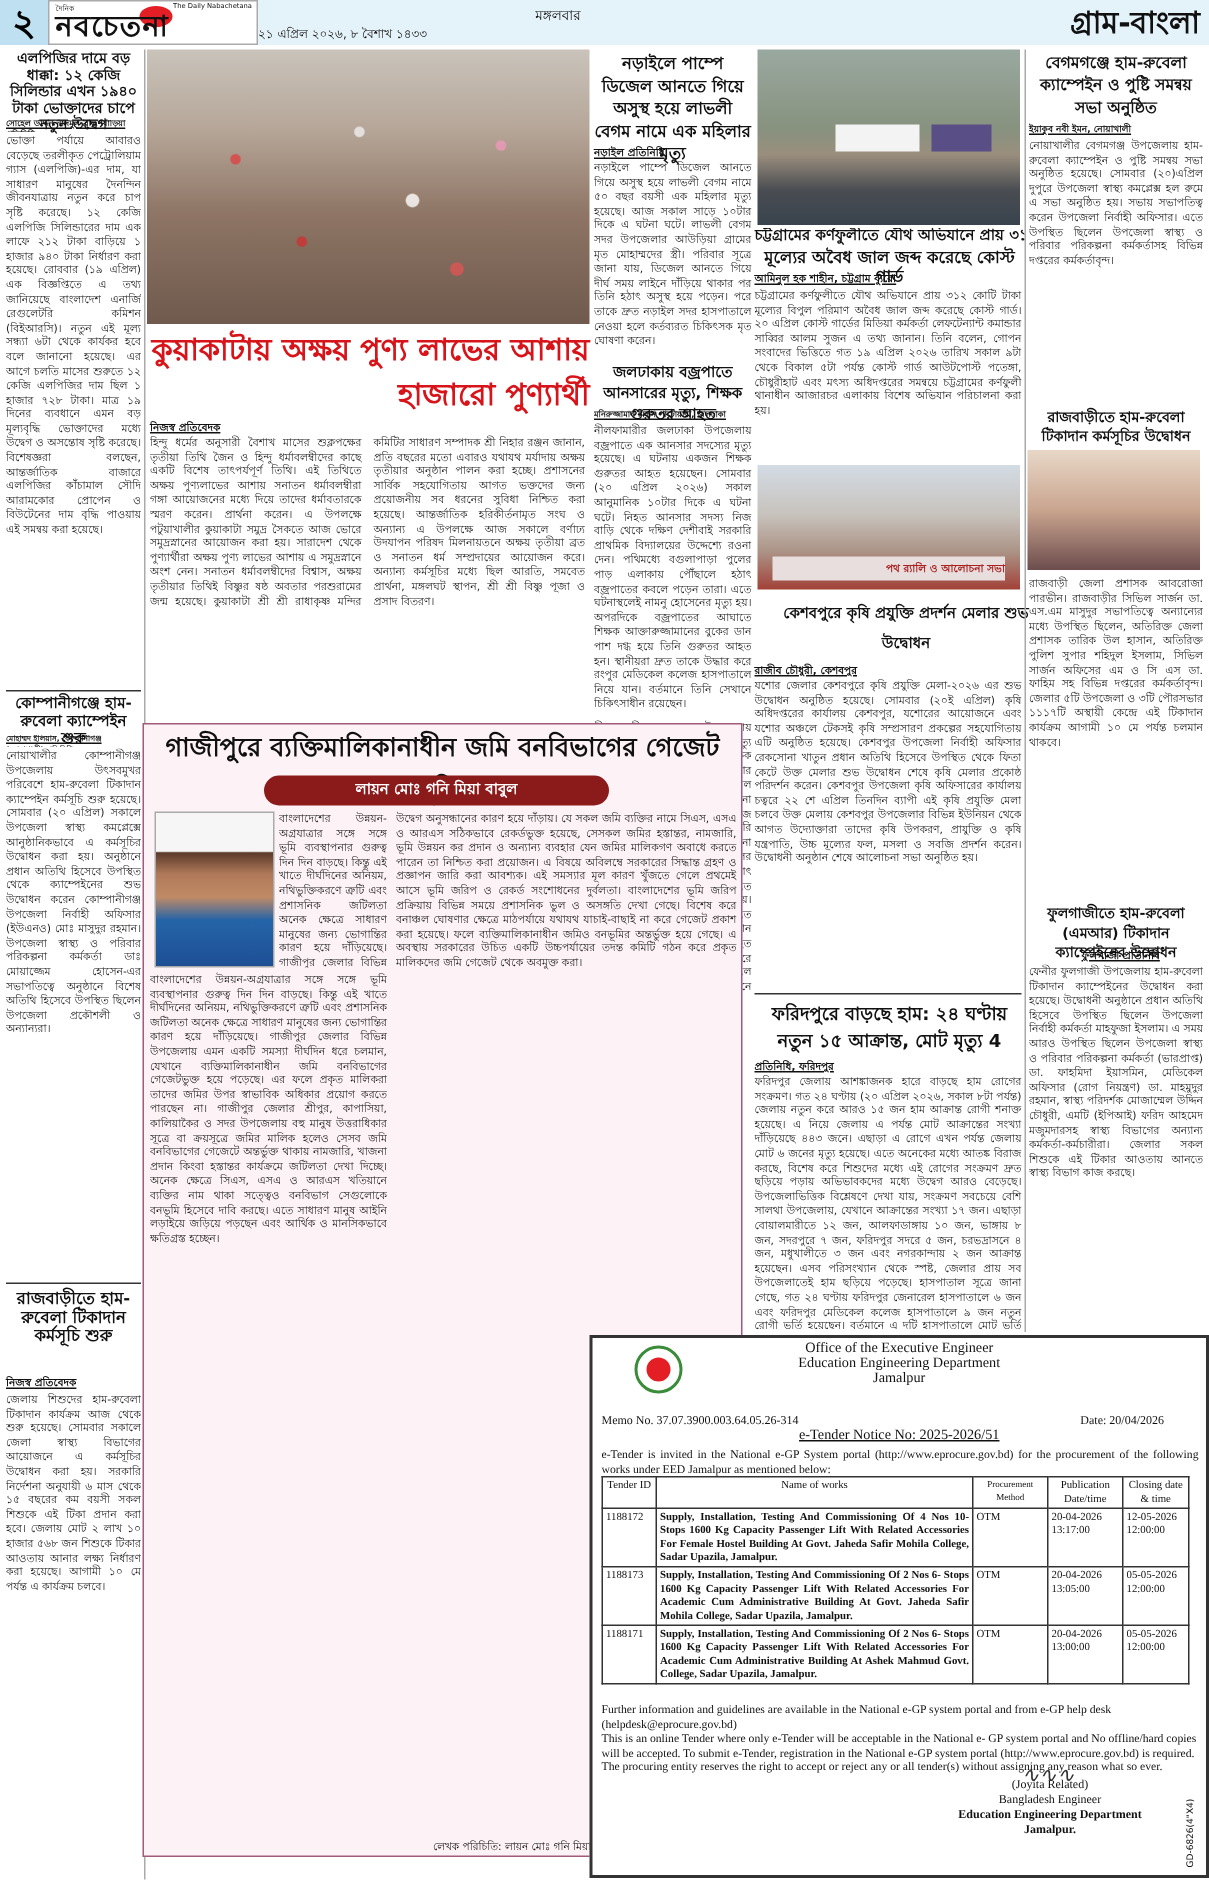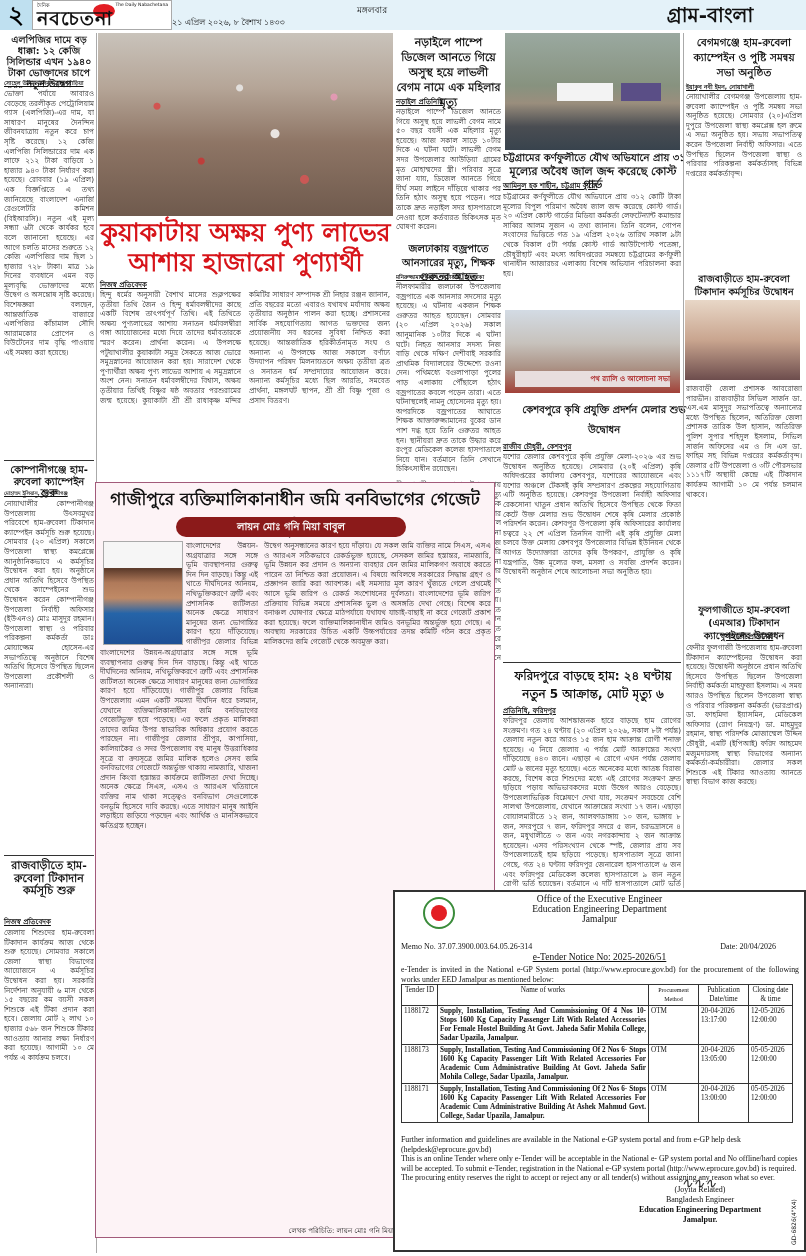--- a/index.html
+++ b/index.html
@@ -15,25 +15,25 @@
 #masthead{left:0;top:0;width:806px;height:30px;border-bottom:2px solid #222}
 #page-num{left:0;top:0;width:32px;height:30px;background:#bfe0f0;font-size:24px;font-weight:bold;text-align:center;line-height:30px;color:#000}
 #logo{left:32px;top:0;width:140px;height:30px;background:#fff;border:1px solid #aaa}
 #logo .small{position:absolute;left:4px;top:1px;font-size:5px}
 #logo .en{position:absolute;right:3px;top:1px;font-size:4.5px}
 #logo .name{position:absolute;left:4px;top:6px;font-size:19px;font-weight:bold;color:#111;letter-spacing:1px;line-height:23px}
 #logo .badge{position:absolute;left:60px;top:3px;width:22px;height:14px;border-radius:50%;background:#e31e24}
 #mid-band{left:172px;top:0;width:634px;height:30px;background:#e4f2f9}
 #weekday{left:172px;top:3px;width:400px;text-align:center;font-size:9px}
 #date{left:172px;top:16px;width:400px;text-align:left;font-size:8px}
-#section{left:620px;top:2px;width:180px;text-align:center;font-size:20px;font-weight:bold;line-height:26px}
+#section{left:620px;top:2px;width:180px;text-align:right;font-size:20px;font-weight:bold;line-height:26px}
 
 #photo-crowd{left:98px;top:33px;width:295px;height:183px;background:linear-gradient(180deg,#c9c3bb 0%,#b5a597 30%,#8e7565 60%,#6f5a4d 100%)}
 #photo-crowd:before{content:"";position:absolute;inset:0;background:radial-gradient(circle at 20% 40%,#d44 0 3px,transparent 4px),radial-gradient(circle at 60% 55%,#fff 0 4px,transparent 5px),radial-gradient(circle at 35% 70%,#c33 0 3px,transparent 4px),radial-gradient(circle at 80% 35%,#e9b 0 3px,transparent 4px),radial-gradient(circle at 48% 30%,#eee 0 3px,transparent 4px),radial-gradient(circle at 70% 80%,#d55 0 4px,transparent 5px);opacity:.8}
-#kuakata-head{left:98px;top:218px;width:295px;height:62px;font-size:25px;color:#d7141a;font-weight:bold;text-align:center;line-height:30px}
+#kuakata-head{left:98px;top:218px;width:295px;height:62px;font-size:20px;color:#d7141a;font-weight:bold;text-align:right;line-height:30px}
 #photo-coast{left:505px;top:33px;width:175px;height:117px;background:linear-gradient(180deg,#9aa9a0 0%,#87927f 45%,#9a8e7d 60%,#4a4d52 80%,#38434d 100%)}
 #photo-coast .banner1{position:absolute;left:52px;top:50px;width:56px;height:18px;background:#f3f3f3}
 #photo-coast .banner2{position:absolute;left:116px;top:50px;width:40px;height:18px;background:#5a4e86}
 #photo-rally{left:505px;top:310px;width:175px;height:83px;background:linear-gradient(180deg,#d3dbe4 0%,#c7c2bc 40%,#ab9285 70%,#a24138 100%)}
 #photo-rally .bn{position:absolute;left:10px;bottom:6px;width:155px;height:16px;background:#e8dede;font-size:7px;color:#a22;text-align:right;line-height:16px;font-weight:bold}
 #photo-right{left:685px;top:290px;width:115px;height:95px;background:linear-gradient(180deg,#e8d7c7,#c9a58f 50%,#6d4d4d)}
 
 #op-box{left:95px;top:482px;width:400px;height:756px;background:#fdf3f6;border:1px solid #a25a7a}
 #op-head{left:98px;top:485px;width:394px;height:60px;font-size:17px;color:#111;font-weight:bold;text-align:center;line-height:28px}
 #op-author{left:176px;top:517px;width:230px;height:20px;background:#8b1a1a;color:#fff;border-radius:10px;font-size:10px;font-weight:bold;text-align:center;line-height:20px}
@@ -113,21 +113,21 @@
 <div class="abs txt" style="left:503px;top:192px;width:178px;height:115px;">চট্টগ্রামের কর্ণফুলীতে যৌথ অভিযানে প্রায় ৩১২ কোটি টাকা মূল্যের বিপুল পরিমাণ অবৈধ জাল জব্দ করেছে কোস্ট গার্ড। ২০ এপ্রিল কোস্ট গার্ডের মিডিয়া কর্মকর্তা লেফটেন্যান্ট কমান্ডার সাব্বির আলম সুজন এ তথ্য জানান। তিনি বলেন, গোপন সংবাদের ভিত্তিতে গত ১৯ এপ্রিল ২০২৬ তারিখ সকাল ৯টা থেকে বিকাল ৫টা পর্যন্ত কোস্ট গার্ড আউটপোস্ট পতেঙ্গা, চৌধুরীহাট এবং মৎস্য অধিদপ্তরের সমন্বয়ে চট্টগ্রামের কর্ণফুলী থানাধীন আজারচর এলাকায় বিশেষ অভিযান পরিচালনা করা হয়।</div>
 
 <div class="abs photo" id="photo-rally">
   <span class="bn">পথ র‍্যালি ও আলোচনা সভা</span>
 </div>
 <div class="abs hd" style="left:514px;top:400px;width:180px;font-size:10px;line-height:20px">কেশবপুরে কৃষি প্রযুক্তি প্রদর্শন মেলার শুভ উদ্বোধন</div>
 <div class="abs byline" style="left:503px;top:442px;width:120px;">রাজীব চৌধুরী, কেশবপুর</div>
 <div class="abs txt" style="left:503px;top:452px;width:178px;height:205px;">যশোর জেলার কেশবপুরে কৃষি প্রযুক্তি মেলা-২০২৬ এর শুভ উদ্বোধন অনুষ্ঠিত হয়েছে। সোমবার (২০ই এপ্রিল) কৃষি অধিদপ্তরের কার্যালয় কেশবপুর, যশোরের আয়োজনে এবং যশোর অঞ্চলে টেকসই কৃষি সম্প্রসারণ প্রকল্পের সহযোগিতায় এটি অনুষ্ঠিত হয়েছে। কেশবপুর উপজেলা নির্বাহী অফিসার রেকসোনা খাতুন প্রধান অতিথি হিসেবে উপস্থিত থেকে ফিতা কেটে উক্ত মেলার শুভ উদ্বোধন শেষে কৃষি মেলার প্রকোষ্ঠ পরিদর্শন করেন। কেশবপুর উপজেলা কৃষি অফিসারের কার্যালয় চত্বরে ২২ শে এপ্রিল তিনদিন ব্যাপী এই কৃষি প্রযুক্তি মেলা চলবে উক্ত মেলায় কেশবপুর উপজেলার বিভিন্ন ইউনিয়ন থেকে আগত উদ্যোক্তারা তাদের কৃষি উপকরণ, প্রাযুক্তি ও কৃষি যন্ত্রপাতি, উচ্চ মূল্যের ফল, মসলা ও সবজি প্রদর্শন করেন। উদ্বোধনী অনুষ্ঠান শেষে আলোচনা সভা অনুষ্ঠিত হয়।</div>
 <div class="abs rule" style="left:503px;top:662px;width:178px;height:1px"></div>
 
-<div class="abs hd" style="left:503px;top:667px;width:180px;font-size:12px;line-height:18px">ফরিদপুরে বাড়ছে হাম: ২৪ ঘণ্টায় নতুন 5 আক্রান্ত, মোট মৃত্যু ৬</div>
+<div class="abs hd" style="left:503px;top:667px;width:180px;font-size:12px;line-height:18px">ফরিদপুরে বাড়ছে হাম: ২৪ ঘণ্টায় নতুন ১৫ আক্রান্ত, মোট মৃত্যু 4</div>
 <div class="abs byline" style="left:503px;top:706px;width:120px;">প্রতিনিধি, ফরিদপুর</div>
 <div class="abs txt" style="left:503px;top:716px;width:178px;height:170px;">ফরিদপুর জেলায় আশঙ্কাজনক হারে বাড়ছে হাম রোগের সংক্রমণ। গত ২৪ ঘণ্টায় (২০ এপ্রিল ২০২৬, সকাল ৮টা পর্যন্ত) জেলায় নতুন করে আরও ১৫ জন হাম আক্রান্ত রোগী শনাক্ত হয়েছে। এ নিয়ে জেলায় এ পর্যন্ত মোট আক্রান্তের সংখ্যা দাঁড়িয়েছে ৪৪৩ জনে। এছাড়া এ রোগে এখন পর্যন্ত জেলায় মোট ৬ জনের মৃত্যু হয়েছে। এতে অনেকের মধ্যে আতঙ্ক বিরাজ করছে, বিশেষ করে শিশুদের মধ্যে এই রোগের সংক্রমণ দ্রুত ছড়িয়ে পড়ায় অভিভাবকদের মধ্যে উদ্বেগ আরও বেড়েছে। উপজেলাভিত্তিক বিশ্লেষণে দেখা যায়, সংক্রমণ সবচেয়ে বেশি সালথা উপজেলায়, যেখানে আক্রান্তের সংখ্যা ১৭ জন। এছাড়া বোয়ালমারীতে ১২ জন, আলফাডাঙ্গায় ১০ জন, ভাঙ্গায় ৮ জন, সদরপুরে ৭ জন, ফরিদপুর সদরে ৫ জন, চরভদ্রাসনে ৪ জন, মধুখালীতে ৩ জন এবং নগরকান্দায় ২ জন আক্রান্ত হয়েছেন। এসব পরিসংখ্যান থেকে স্পষ্ট, জেলার প্রায় সব উপজেলাতেই হাম ছড়িয়ে পড়েছে। হাসপাতাল সূত্রে জানা গেছে, গত ২৪ ঘণ্টায় ফরিদপুর জেনারেল হাসপাতালে ৬ জন এবং ফরিদপুর মেডিকেল কলেজ হাসপাতালে ৯ জন নতুন রোগী ভর্তি হয়েছেন। বর্তমানে এ দুটি হাসপাতালে মোট ভর্তি রোগীর সংখ্যা ৮৯ জন। একই সময়ে ১৮ জন রোগী সুস্থ হয়ে হাসপাতাল থেকে ছাড়পত্র পেয়েছেন।</div>
 <div class="abs txt" style="left:396px;top:480px;width:105px;height:405px;">নীলফামারীর জলঢাকা উপজেলায় বজ্রপাতে এক আনসার সদস্যের মৃত্যু হয়েছে। এ ঘটনায় একজন শিক্ষক গুরুতর আহত হয়েছেন। সোমবার (২০ এপ্রিল ২০২৬) সকাল আনুমানিক ১০টার দিকে এ ঘটনা ঘটে। নিহত আনসার সদস্য নিজ বাড়ি থেকে দক্ষিণ দেশীবাই সরকারি প্রাথমিক বিদ্যালয়ের উদ্দেশ্যে রওনা দেন। পথিমধ্যে বগুলাপাড়া পুলের পাড় এলাকায় পৌঁছালে হঠাৎ বজ্রপাতের কবলে পড়েন তারা। এতে ঘটনাস্থলেই নামনু হোসেনের মৃত্যু হয়। অপরদিকে বজ্রপাতের আঘাতে শিক্ষক আক্তারুজ্জামানের বুকের ডান পাশ দগ্ধ হয়ে তিনি গুরুতর আহত হন। স্থানীয়রা দ্রুত তাকে উদ্ধার করে রংপুর মেডিকেল কলেজ হাসপাতালে নিয়ে যান। বর্তমানে তিনি সেখানে চিকিৎসাধীন রয়েছেন।</div>
 
 <div class="abs" style="left:683px;top:33px;width:1px;height:855px;background:#aaa"></div>
 <div class="abs hd" style="left:686px;top:35px;width:116px;font-size:10.5px;line-height:15px">বেগমগঞ্জে হাম-রুবেলা ক্যাম্পেইন ও পুষ্টি সমন্বয় সভা অনুষ্ঠিত</div>
 <div class="abs byline" style="left:686px;top:82px;width:116px;font-size:6px">ইয়াকুব নবী ইমন, নোয়াখালী</div>
 <div class="abs txt" style="left:686px;top:92px;width:116px;height:180px;">নোয়াখালীর বেগমগঞ্জ উপজেলায় হাম-রুবেলা ক্যাম্পেইন ও পুষ্টি সমন্বয় সভা অনুষ্ঠিত হয়েছে। সোমবার (২০)এপ্রিল দুপুরে উপজেলা স্বাস্থ্য কমপ্লেক্স হল রুমে এ সভা অনুষ্ঠিত হয়। সভায় সভাপতিত্ব করেন উপজেলা নির্বাহী অফিসার। এতে উপস্থিত ছিলেন উপজেলা স্বাস্থ্য ও পরিবার পরিকল্পনা কর্মকর্তাসহ বিভিন্ন দপ্তরের কর্মকর্তাবৃন্দ।</div>
 <div class="abs hd" style="left:686px;top:272px;width:116px;font-size:9.5px;line-height:13px">রাজবাড়ীতে হাম-রুবেলা টিকাদান কর্মসূচির উদ্বোধন</div>
 <div class="abs photo" id="photo-right" style="top:300px;height:80px"></div>

